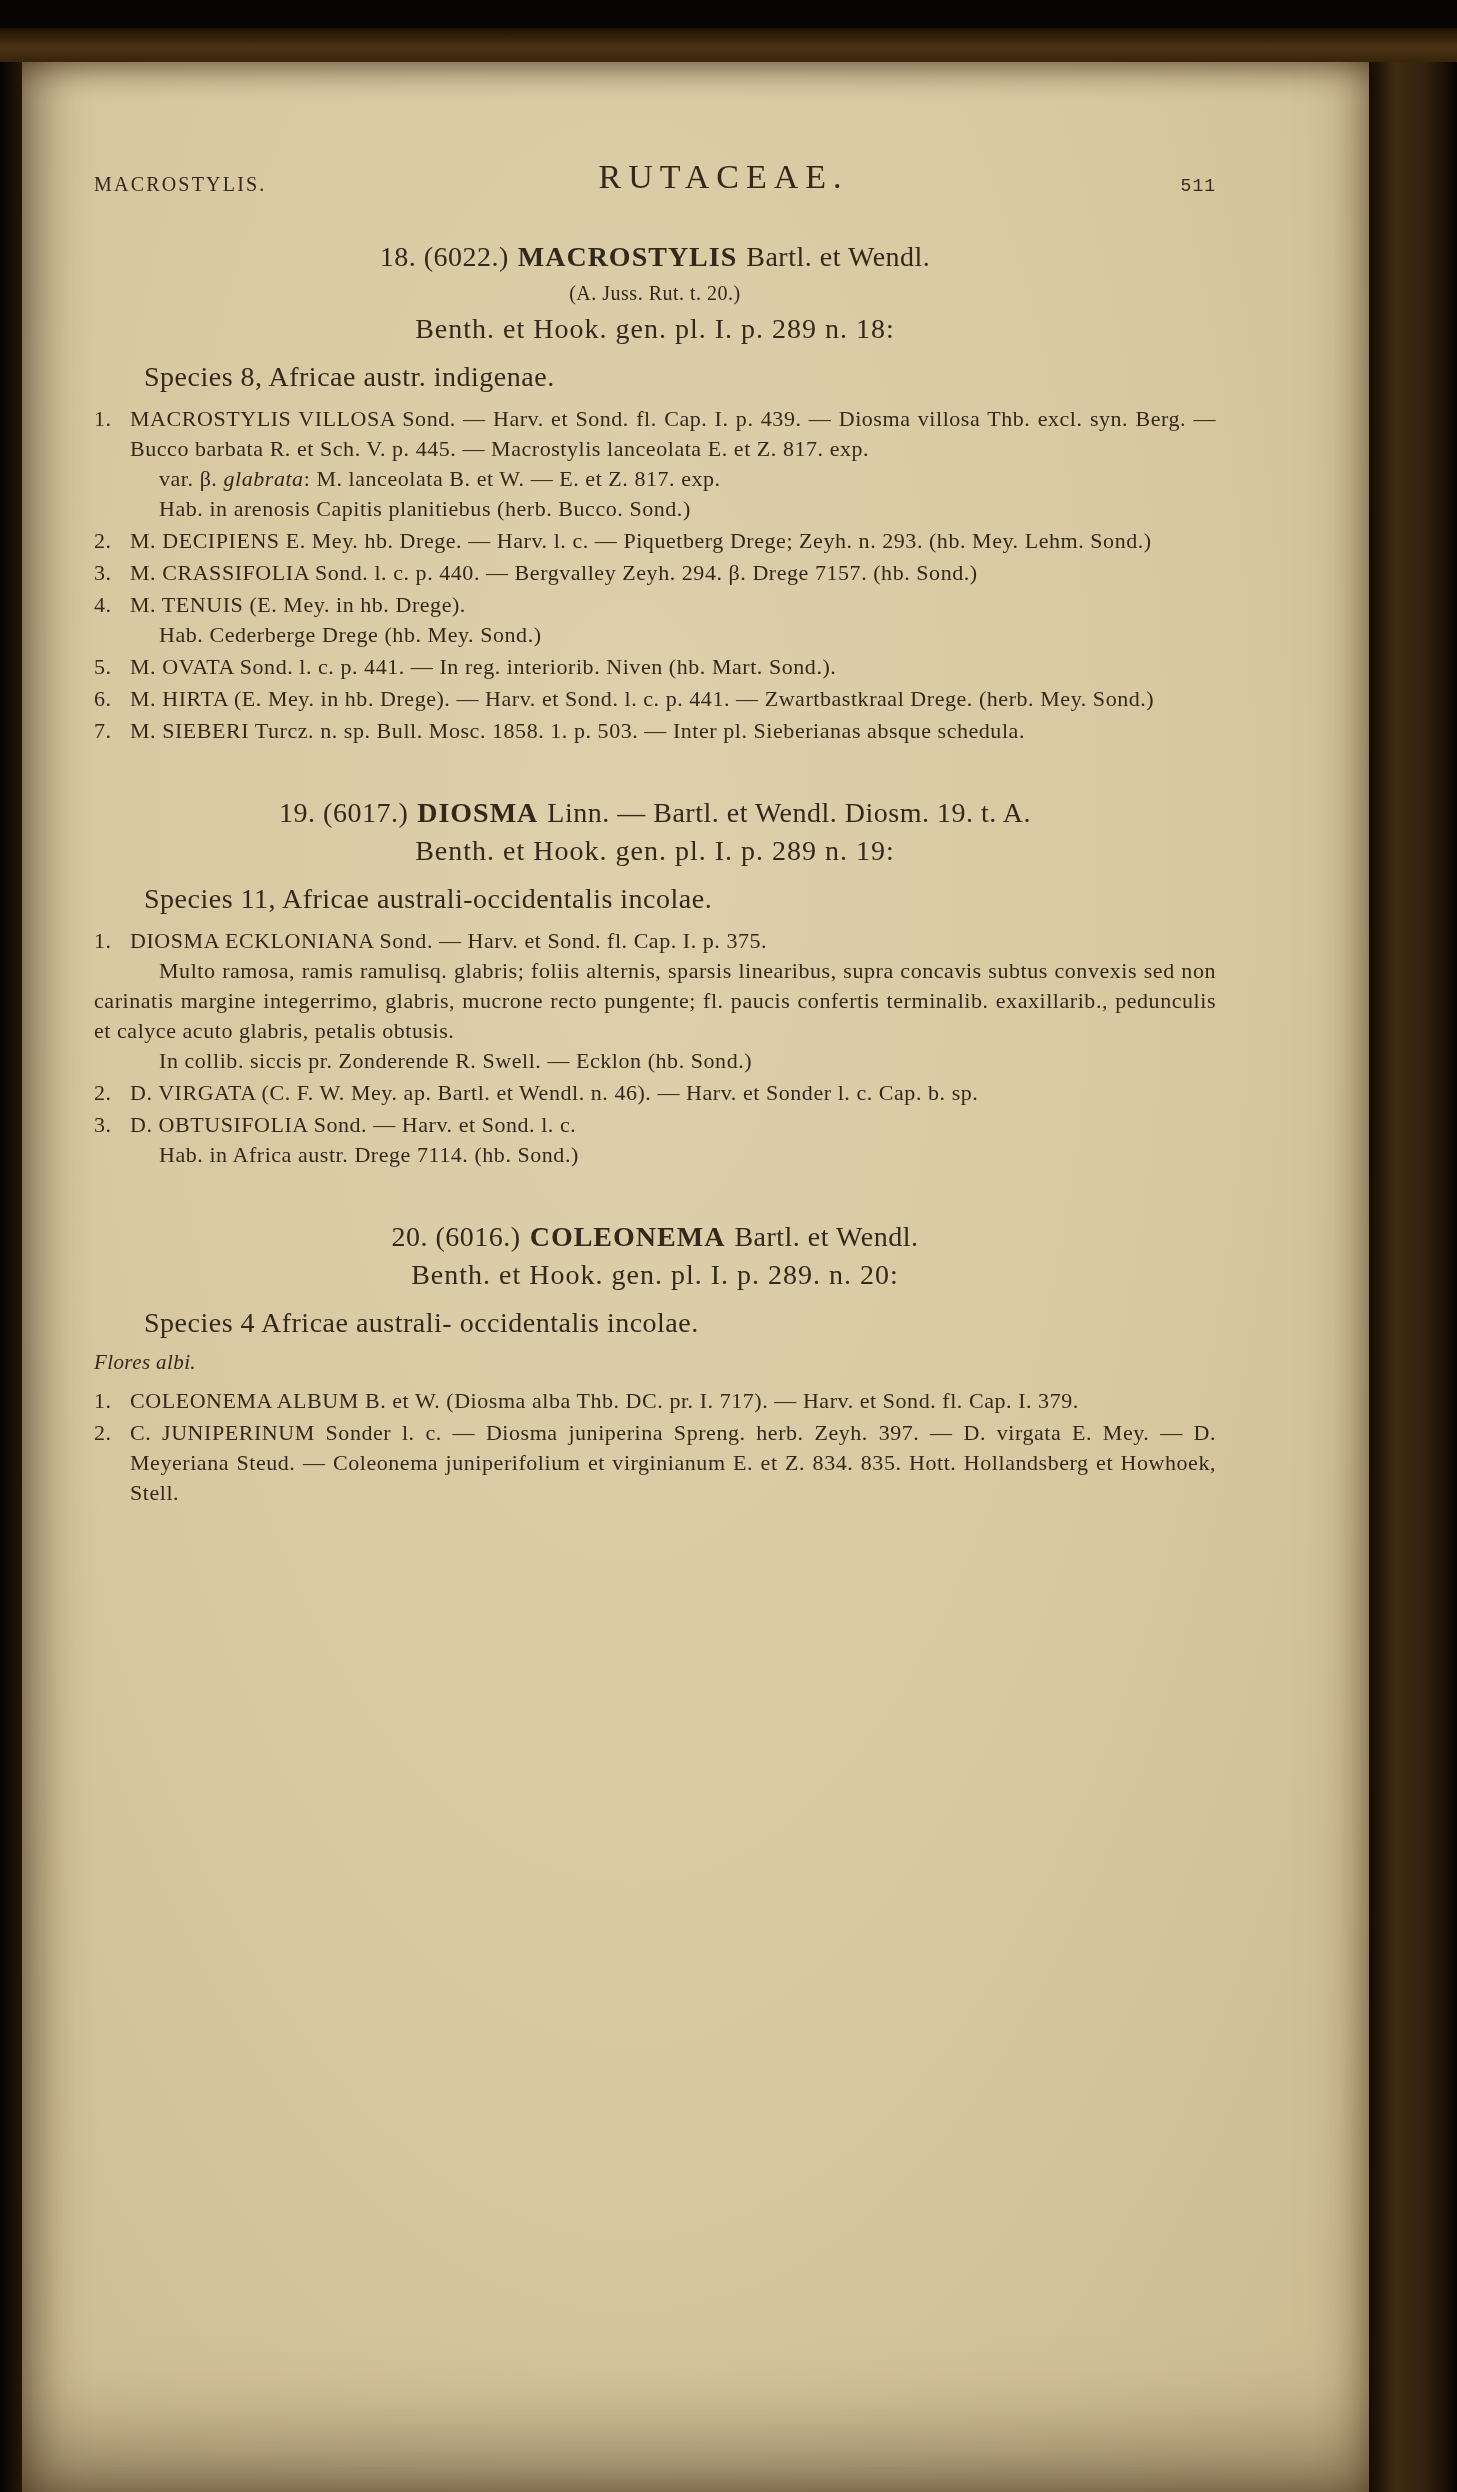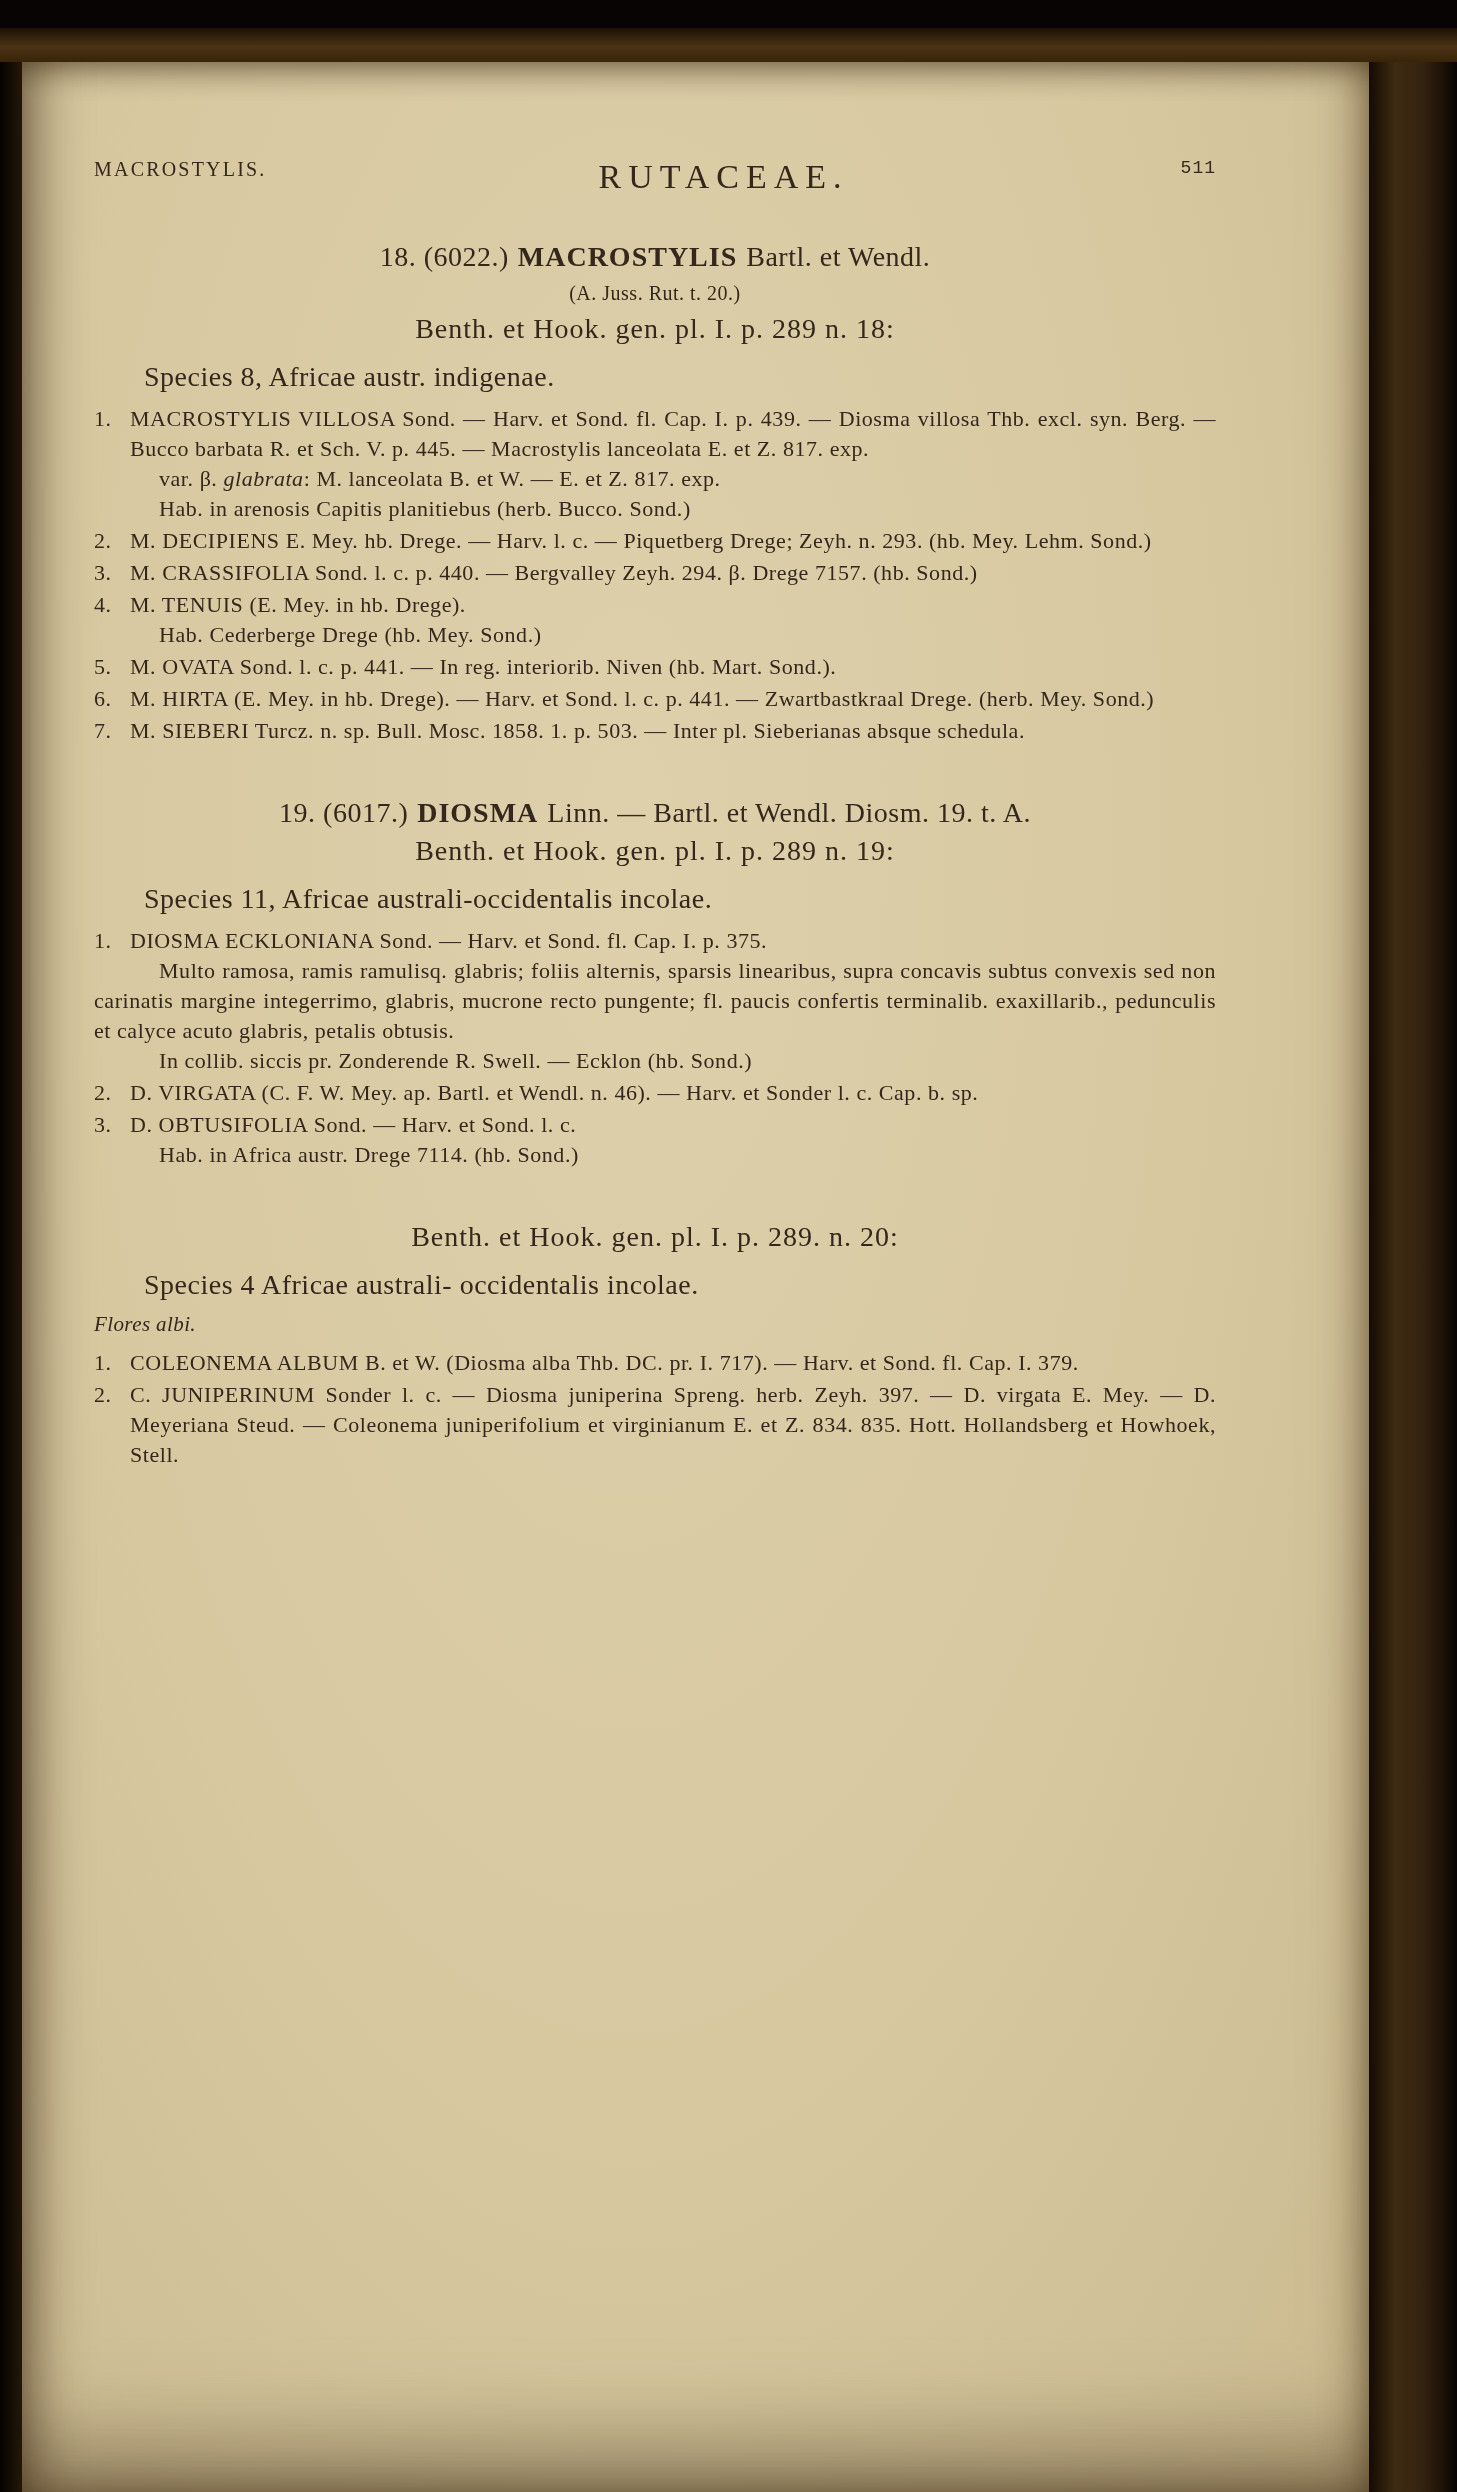--- a/index.html
+++ b/index.html
@@ -23,21 +23,21 @@
     background:radial-gradient(ellipse at 45% 32%, #ddd0ab 0%, #d7c8a0 55%, #cbba90 100%);
     box-shadow:
       inset 30px 0 48px -18px rgba(55,35,15,.55),
       inset -22px 0 38px -15px rgba(70,48,20,.5),
       inset 0 -80px 100px -45px rgba(60,42,18,.55),
       inset 0 24px 30px -18px rgba(50,32,12,.45);
     padding:96px 0 0 72px;
   }
   .content { width:1122px; }
 
-  .pg-header { display:flex; align-items:flex-start;gap:12px; }
+  .pg-header { display:flex; align-items:flex-end;gap:12px; }
   .ph-left  { font-size:20px; letter-spacing:2.2px; }
   .ph-center{ flex:1; text-align:center; font-size:34px; letter-spacing:7px; }
   .ph-right { font-size:18px; letter-spacing:1px;font-family:Liberation Mono, monospace; }
 
   .sec-head { text-align:center; }
   .sec-head.first { margin-top:42px; }
   .sec-head.later { margin-top:48px; }
   .sec-title { font-size:28px; letter-spacing:.5px; line-height:38px; }
   .sec-title .tp { margin-right:9px; }
   .sec-title .tg { font-weight:bold; margin-right:9px; letter-spacing:1px;margin-top:24px; }
@@ -128,20 +128,21 @@
         <p class="main">D. VIRGATA (C. F. W. Mey. ap. Bartl. et Wendl. n. 46). — Harv. et Sonder l. c. Cap. b. sp.</p>
       </div>
       <div class="item">
         <span class="num">3.</span>
         <p class="main">D. OBTUSIFOLIA Sond. — Harv. et Sond. l. c.</p>
         <p class="sub">Hab. in Africa austr. Drege 7114. (hb. Sond.)</p>
       </div>
     </div>
 
     <div class="sec-head later">
+      <div class="sec-title"><span class="tp">20. (6016.)</span><span class="tg">COLEONEMA</span><span class="ts">Bartl. et Wendl.</span></div>
       <div class="sec-gen">Benth. et Hook. gen. pl. I. p. 289. n. 20:</div>
       <div class="sec-species">Species 4 Africae australi- occidentalis incolae.</div>
       <div class="flores" style="text-align:left;">Flores albi.</div>
     </div>
     <div class="items">
       <div class="item">
         <span class="num">1.</span>
         <p class="main">COLEONEMA ALBUM B. et W. (Diosma alba Thb. DC. pr. I. 717). — Harv. et Sond. fl. Cap. I. 379.</p>
       </div>
       <div class="item">

